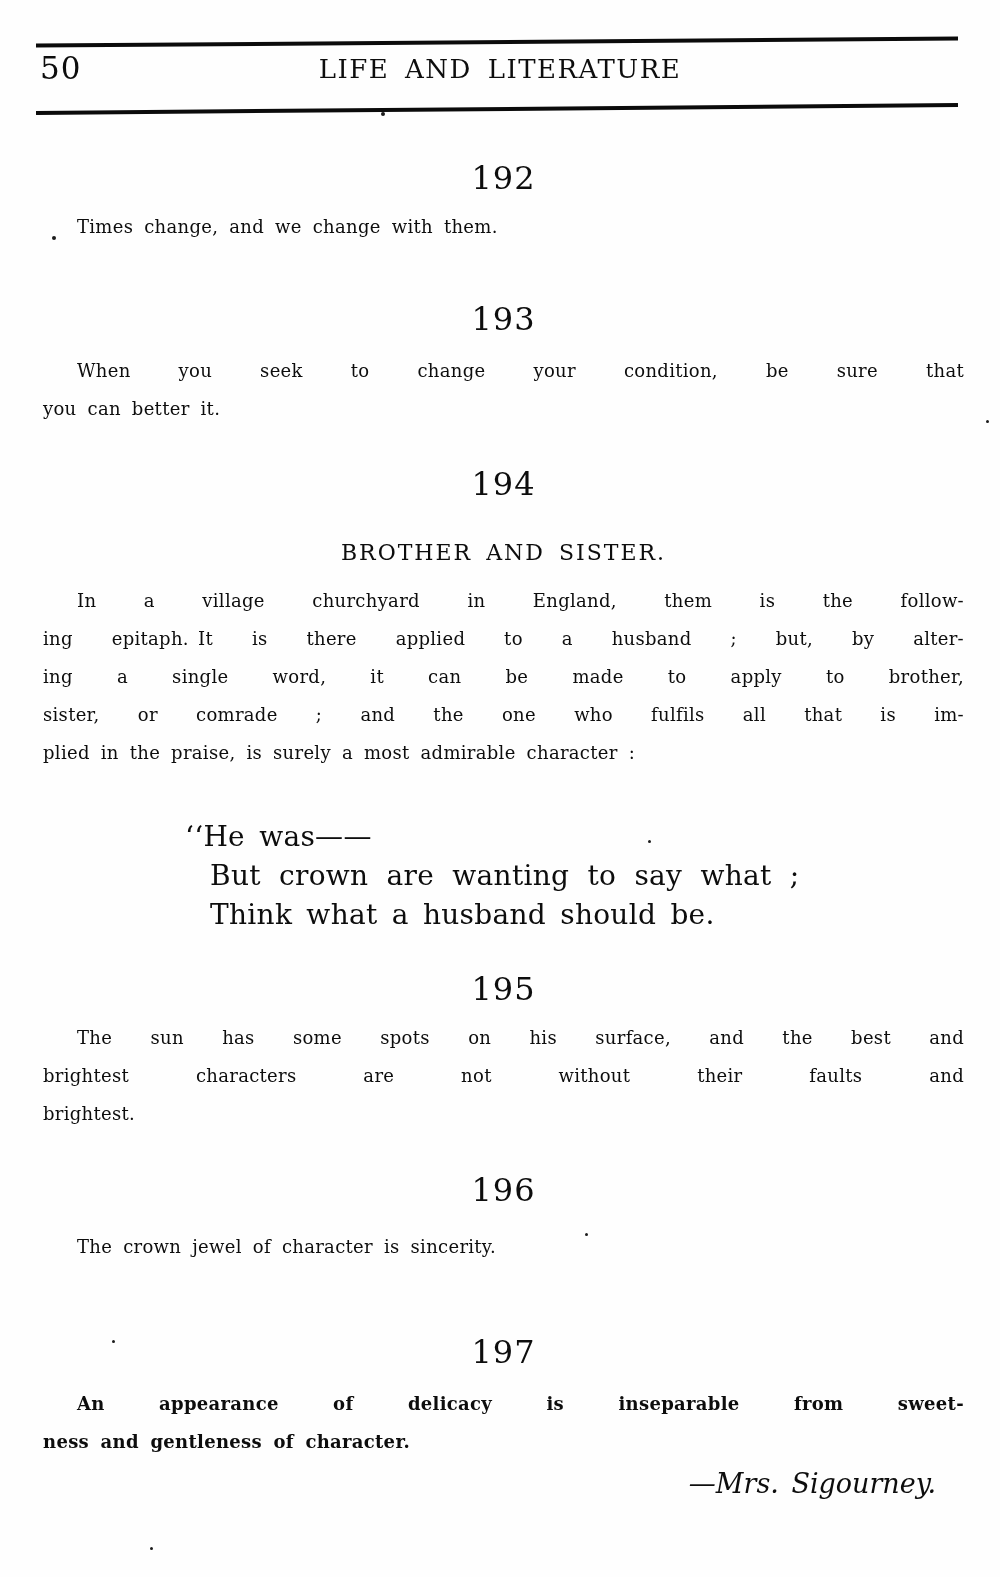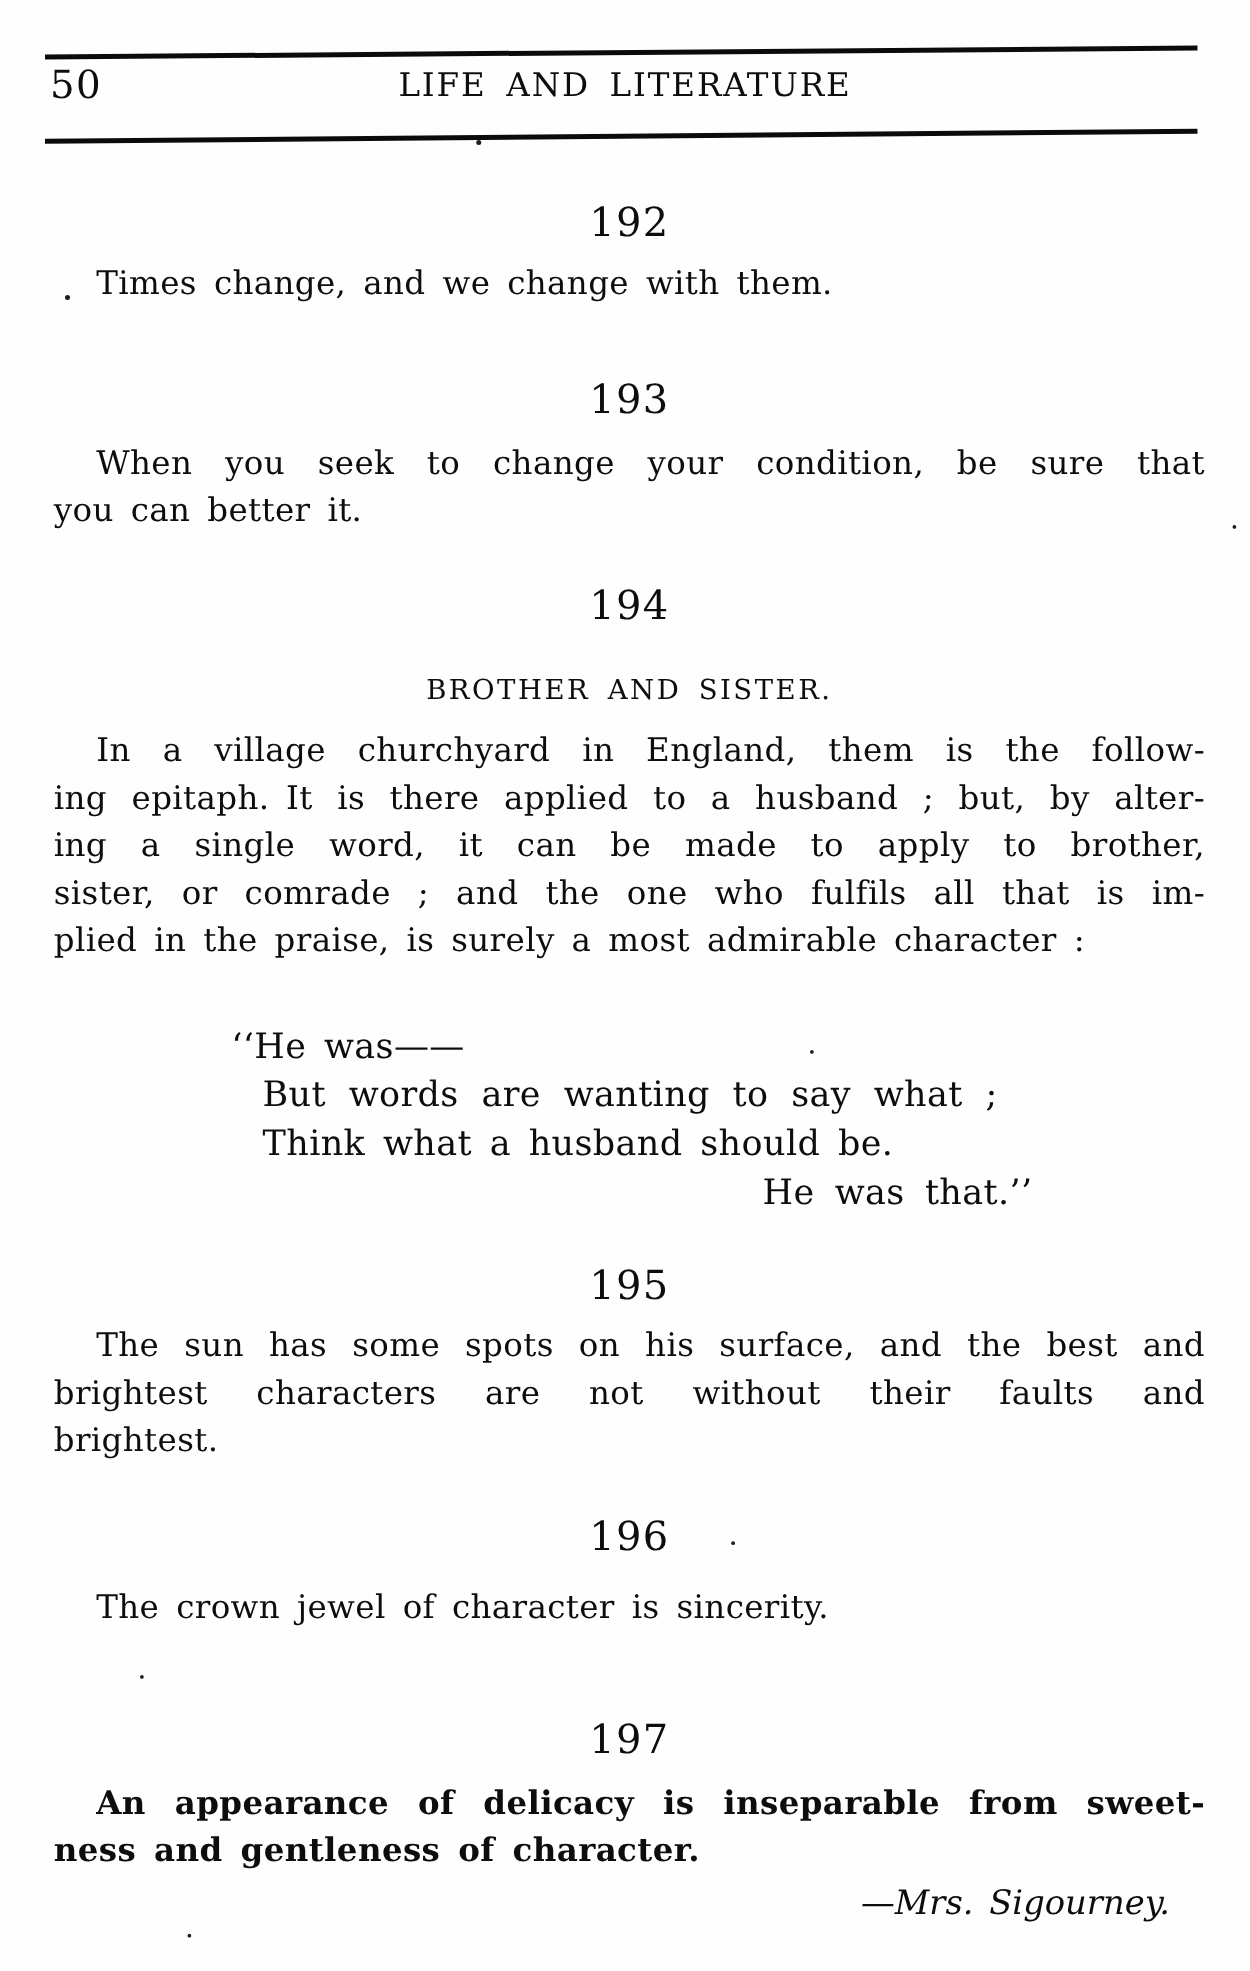--- a/index.html
+++ b/index.html
@@ -18,21 +18,21 @@
   .rule-bottom{top:107px;transform:rotate(-0.5deg);}
   .hdr-row{position:absolute;top:48px;left:40px;right:40px;height:44px;}
   .pagenum{position:absolute;left:0;top:2px;font-size:31px;letter-spacing:1px;}
   .running-title{
     position:absolute;left:0;right:0;top:6px;text-align:center;
     font-size:26px;letter-spacing:1.5px;word-spacing:6px;
   }
   
   .content{padding:0 36px 0 43px;}
   .secnum{font-size:32px;line-height:40px;text-align:center;letter-spacing:1px;}
-  .bodyl{font-size:26px;line-height:38px;letter-spacing:0.3px;}
+  .bodyl{font-size:18px;line-height:38px;letter-spacing:0.3px;}
   .jl{text-align:justify;text-align-last:justify;white-space:nowrap;}
   .ll{text-align:left;word-spacing:5px;}
   .indent{text-indent:34px;}
   .subhead{font-size:22px;line-height:30px;text-align:center;letter-spacing:2px;word-spacing:5px;}
   
   .verse{font-size:28px;letter-spacing:0.3px;}
   .verse .vl{line-height:39px;margin-left:167px;word-spacing:5px;white-space:nowrap;}
   .verse .vl1{margin-left:142px;}
   .verse .vl2{word-spacing:9px;}
   .verse .vl4{margin-left:567px;word-spacing:7px;}
@@ -78,23 +78,22 @@
     <div class="subhead mt-h194">BROTHER AND SISTER.</div>
     <div class="mt-pa194">
       <div class="bodyl jl indent">In a village churchyard in England, them is the follow-</div>
       <div class="bodyl jl">ing epitaph. It is there applied to a husband ; but, by alter-</div>
       <div class="bodyl jl">ing a single word, it can be made to apply to brother,</div>
       <div class="bodyl jl">sister, or comrade ; and the one who fulfils all that is im-</div>
       <div class="bodyl ll">plied in the praise, is surely a most admirable character :</div>
     </div>
     <div class="verse mt-verse">
       <div class="vl vl1">‘‘He was——</div>
-      <div class="vl vl2">But words are wanting to say what ;</div>
+      <div class="vl vl2">But crown are wanting to say what ;</div>
       <div class="vl">Think what a husband should be.</div>
-      <div class="vl vl4">He was that.’’</div>
     </div>
 
     <div class="secnum mt-n195">195</div>
     <div class="mt-p195">
       <div class="bodyl jl indent">The sun has some spots on his surface, and the best and</div>
       <div class="bodyl jl">brightest characters are not without their faults and</div>
       <div class="bodyl ll">brightest.</div>
     </div>
 
     <div class="secnum mt-n196">196</div>

